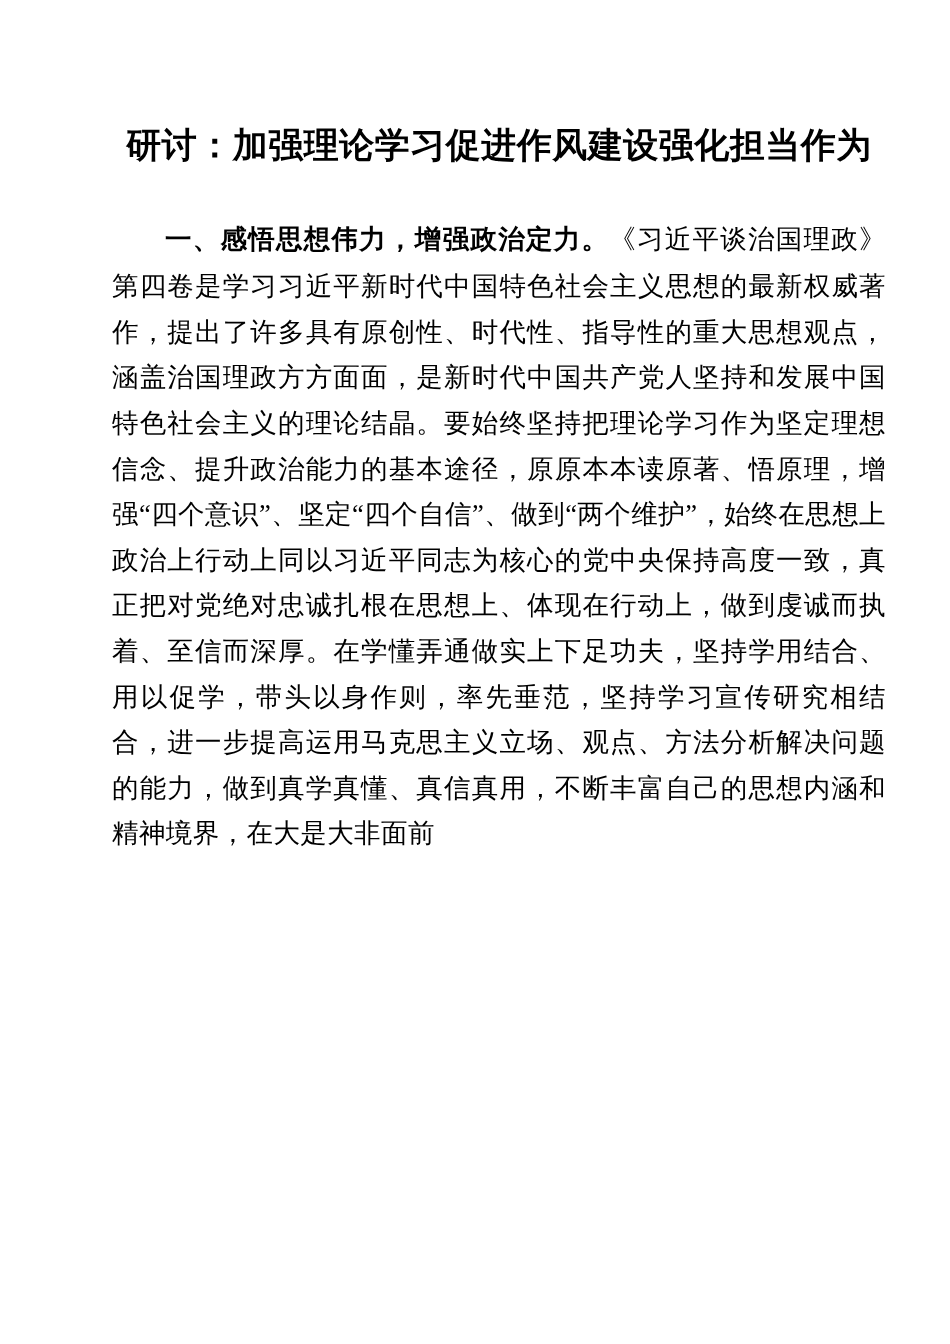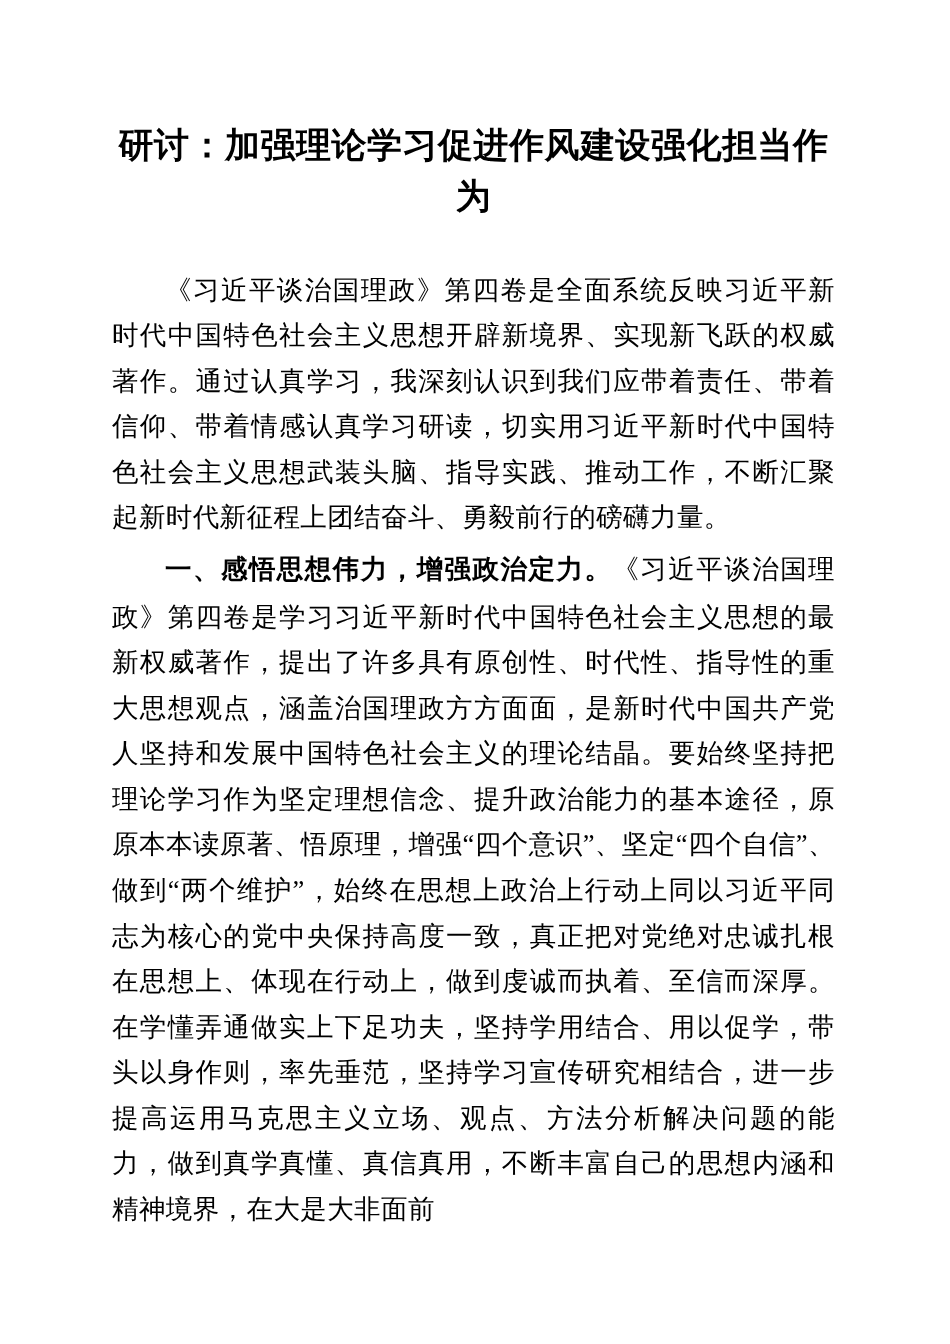--- a/index.html
+++ b/index.html
@@ -12,21 +12,21 @@
     width: 950px;
     height: 1344px;
     font-family: "Liberation Serif", "DejaVu Serif", serif;
     color: #000000;
     overflow: hidden;
   }
   .page {
     box-sizing: border-box;
     width: 950px;
     height: 1149px;
-    padding: 120px 115px 40px 112px;
+    padding: 120px 64px 40px 112px;
     background: #ffffff;
     position: relative;
   }
   .doc-title {
     font-family: "DejaVu Sans", "Liberation Sans", sans-serif;
     font-weight: bold;
     font-size: 35px;
     line-height: 1.45;
     text-align: center;
     letter-spacing: 0.5px;
@@ -47,21 +47,18 @@
     font-weight: bold;
   }
 </style>
 </head>
 <body>
 
 <div class="page">
 
   <h1 class="doc-title">研讨：加强理论学习促进作风建设强化担当作为</h1>
 
-  <p class="para">
-    <span>《习近平谈治国理政》第四卷是全面系统反映习近平新时代中国特色社会主义思想开辟新境界、实现新飞跃的权威著作。通过认真学习，我深刻认识到我们应带着责任、带着信仰、带着情感认真学习研读，切实用习近平新时代中国特色社会主义思想武装头脑、指导实践、推动工作，不断汇聚起新时代新征程上团结奋斗、勇毅前行的磅礴力量。</span>
-  </p>
 
   <p class="para">
     <span class="lead">一、感悟思想伟力，增强政治定力。</span><span>《习近平谈治国理政》第四卷是学习习近平新时代中国特色社会主义思想的最新权威著作，提出了许多具有原创性、时代性、指导性的重大思想观点，涵盖治国理政方方面面，是新时代中国共产党人坚持和发展中国特色社会主义的理论结晶。要始终坚持把理论学习作为坚定理想信念、提升政治能力的基本途径，原原本本读原著、悟原理，增强“四个意识”、坚定“四个自信”、做到“两个维护”，始终在思想上政治上行动上同以习近平同志为核心的党中央保持高度一致，真正把对党绝对忠诚扎根在思想上、体现在行动上，做到虔诚而执着、至信而深厚。在学懂弄通做实上下足功夫，坚持学用结合、用以促学，带头以身作则，率先垂范，坚持学习宣传研究相结合，进一步提高运用马克思主义立场、观点、方法分析解决问题的能力，做到真学真懂、真信真用，不断丰富自己的思想内涵和精神境界，在大是大非面前</span>
   </p>
 
 </div>
 
 </body></html>

